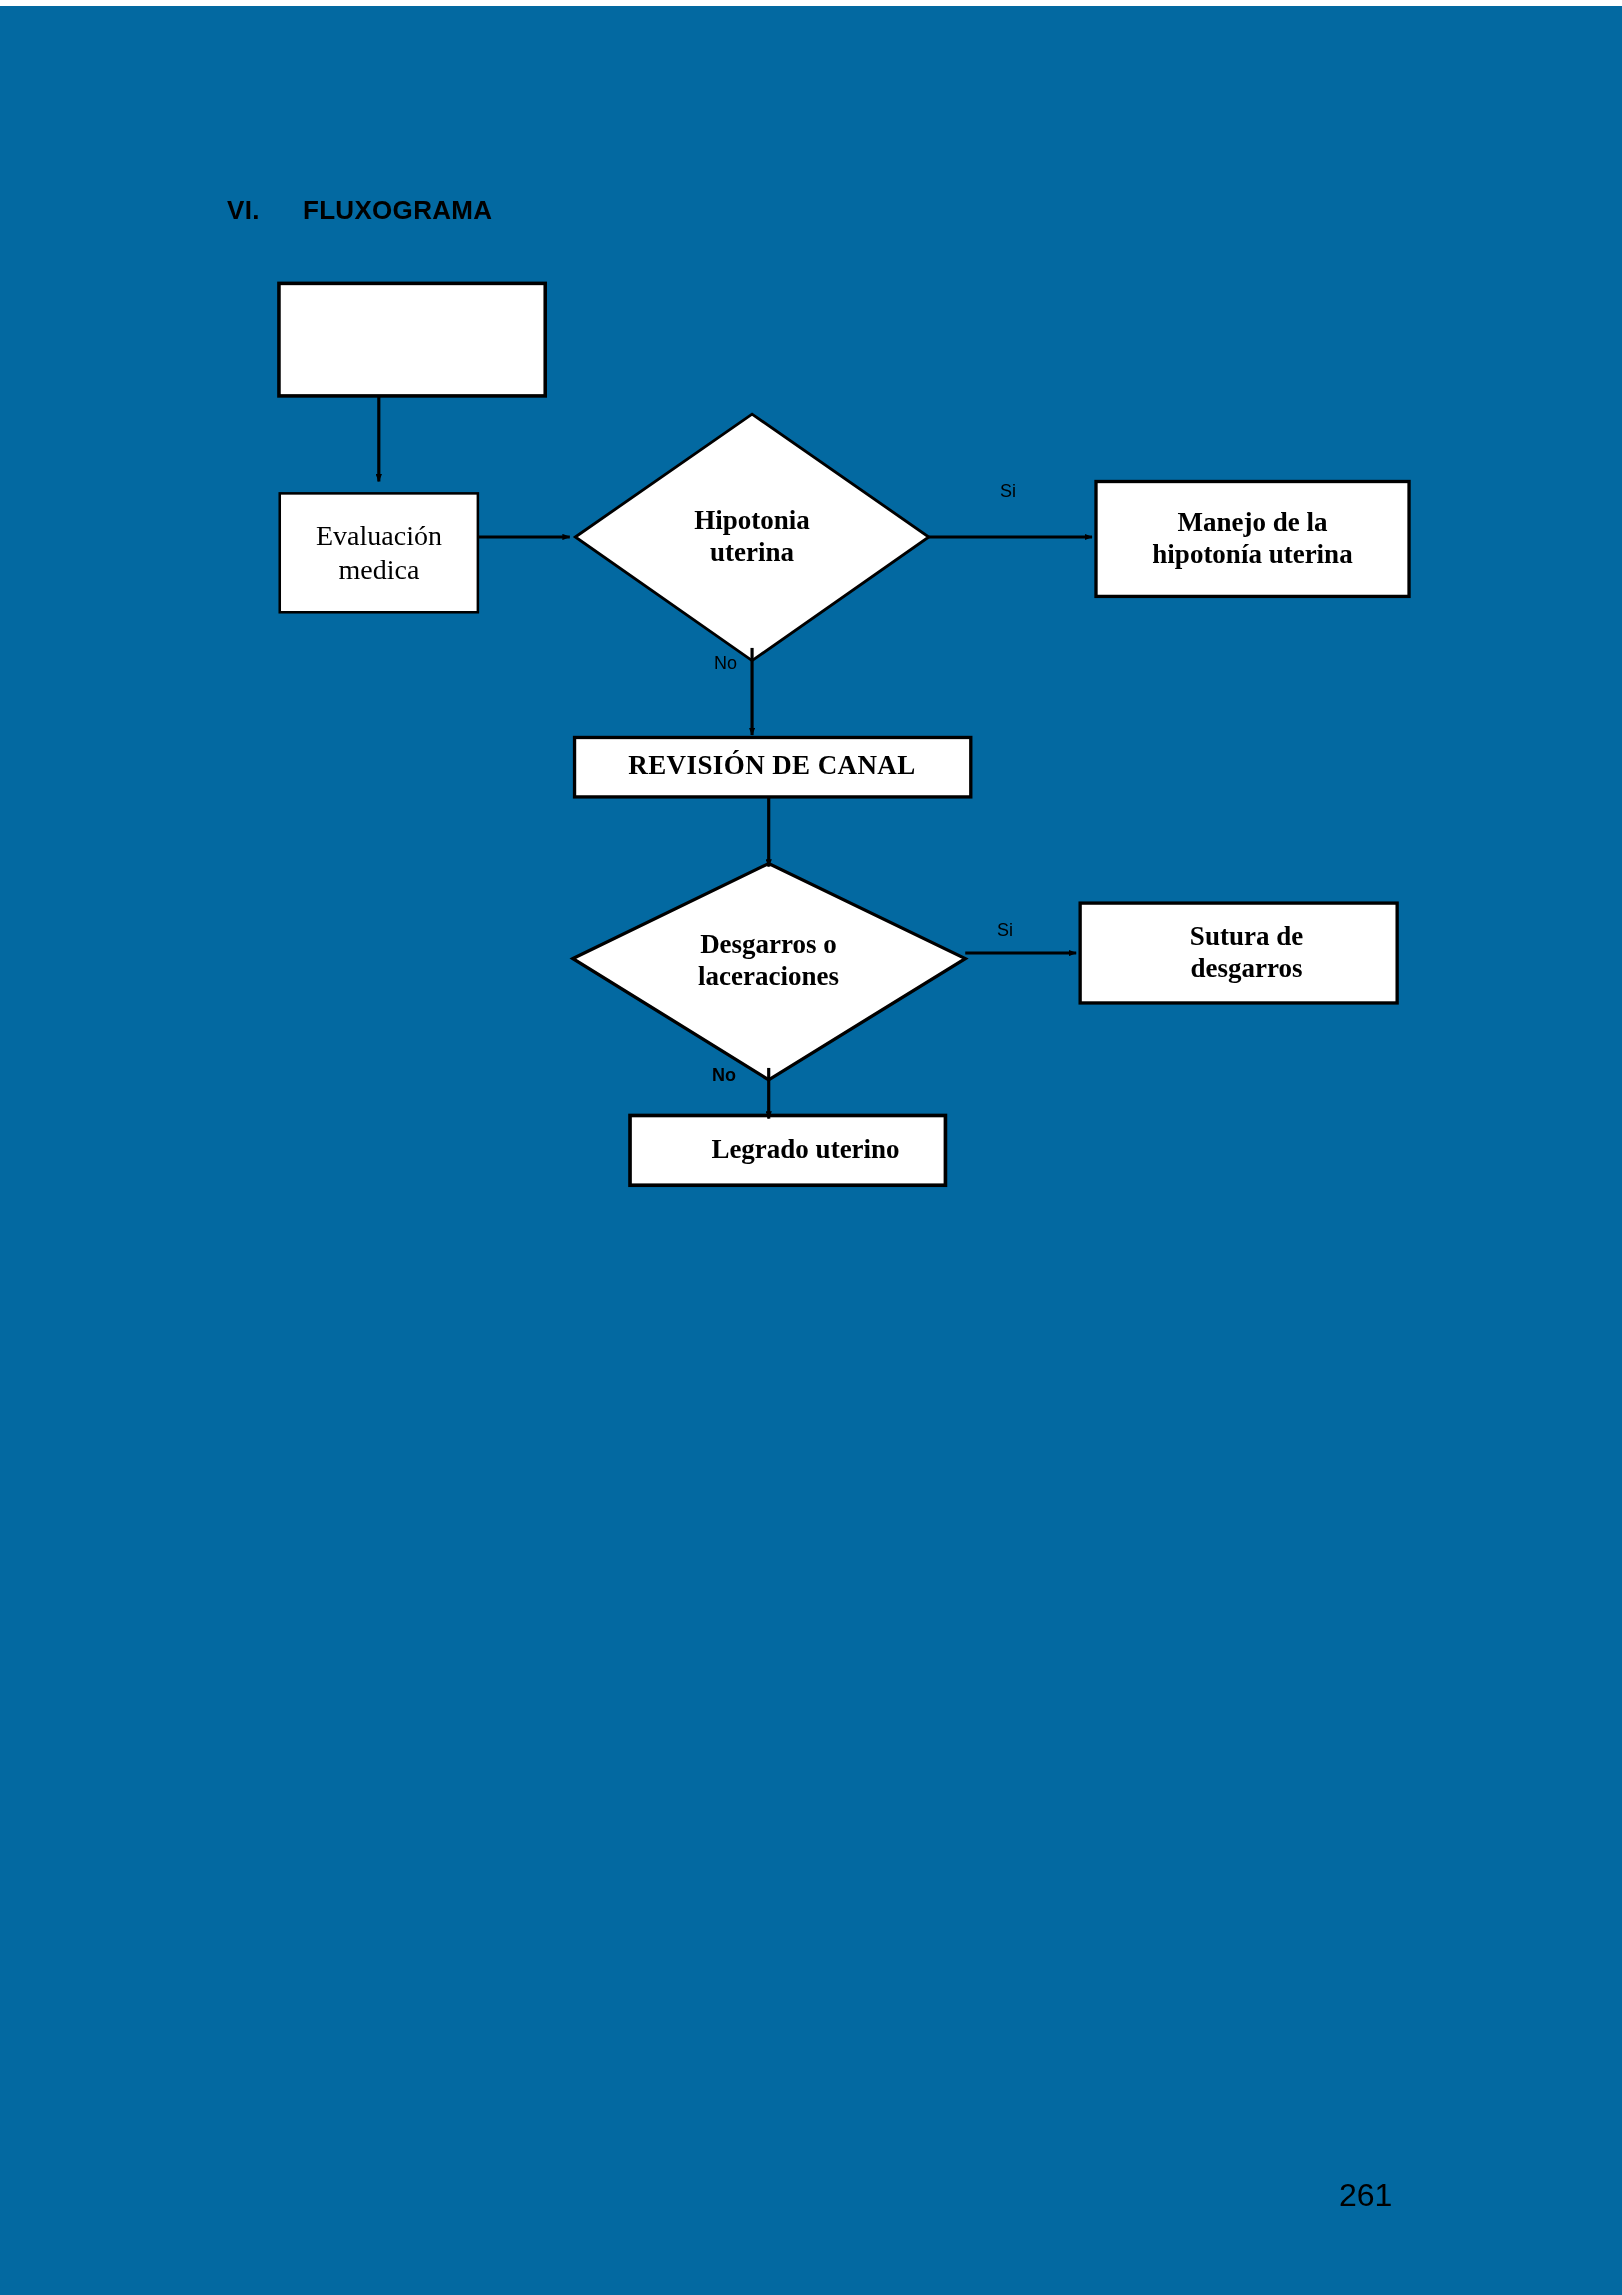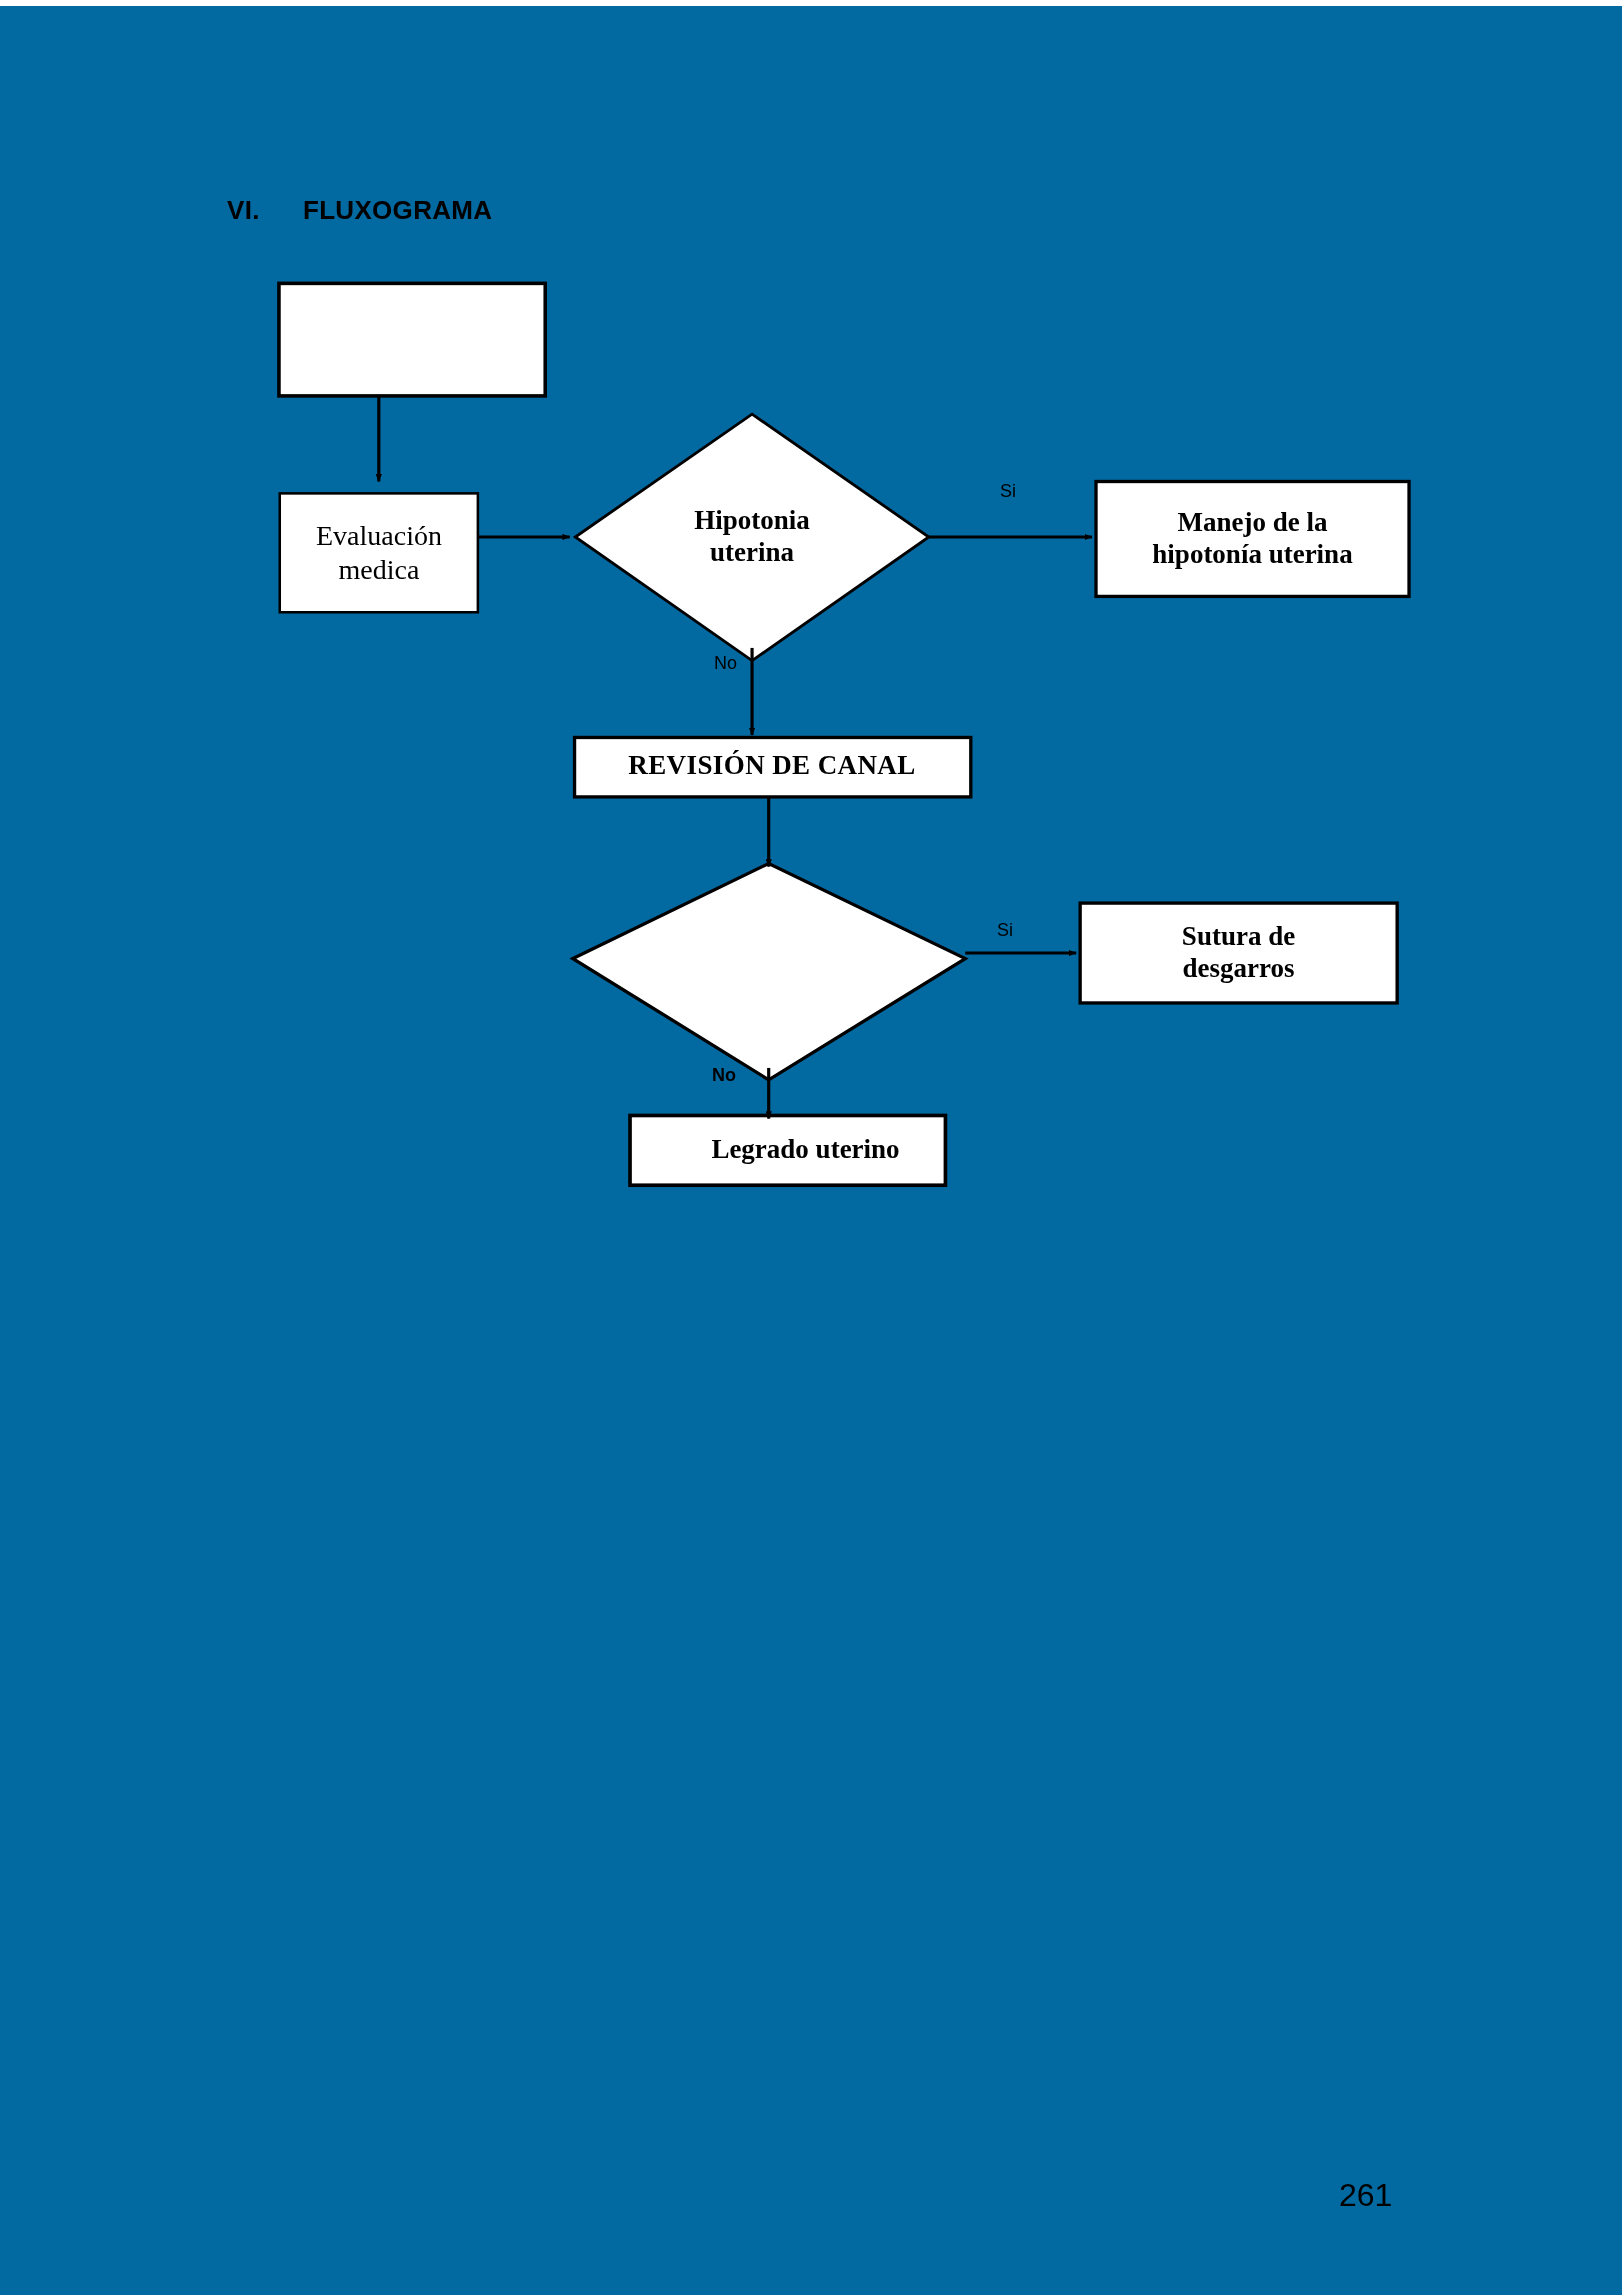--- a/index.html
+++ b/index.html
@@ -55,21 +55,21 @@
     color: #000;
     pointer-events: none;
   }
   .node-label.regular { font-weight: normal; font-size: 28px; border-radius: 22px; }
 
   
   #lbl-hemorragia   { left: 279px; top: 277px;  width: 266px; height: 113px; }
   #lbl-evaluacion   { left: 280px; top: 487px;  width: 198px; height: 119px; }
   #lbl-manejo       { left: 1096px; top: 475px; width: 313px; height: 115px; }
   #lbl-revision     { left: 574px;  top: 731px; width: 396px; height: 57px;  letter-spacing: 0.4px; }
-  #lbl-sutura       { left: 1080px; top: 897px; width: 317px; height: 100px; }
+  #lbl-sutura       { left: 1080px; top: 897px; width: 317px; height: 100px; padding-left: 8px; }
   #lbl-legrado      { left: 632px;  top: 1109px; width: 315px; height: 70px; padding-left: 16px; }
 
   
   #lbl-hipotonia    { left: 625px; top: 475px;  width: 254px; height: 111px; }
   #lbl-desgarros    { left: 634px; top: 903px; width: 269px; height: 103px; }
 
   
   .edge-label {
     position: absolute;
     font-family: "Liberation Sans", sans-serif;
@@ -165,20 +165,26 @@
     <div>
       <span>Manejo de la</span><br>
       <span>hipotonía uterina</span>
     </div>
   </div>
 
   <div class="node-label" id="lbl-revision">
     <span>REVISIÓN DE CANAL</span>
   </div>
 
+  <div class="node-label" id="lbl-desgarros">
+    <div>
+      <span>Desgarros o</span><br>
+      <span>laceraciones</span>
+    </div>
+  </div>
 
   <div class="node-label" id="lbl-sutura">
     <div>
       <span>Sutura de</span><br>
       <span>desgarros</span>
     </div>
   </div>
 
   <div class="node-label" id="lbl-legrado">
     <span>Legrado uterino</span>

